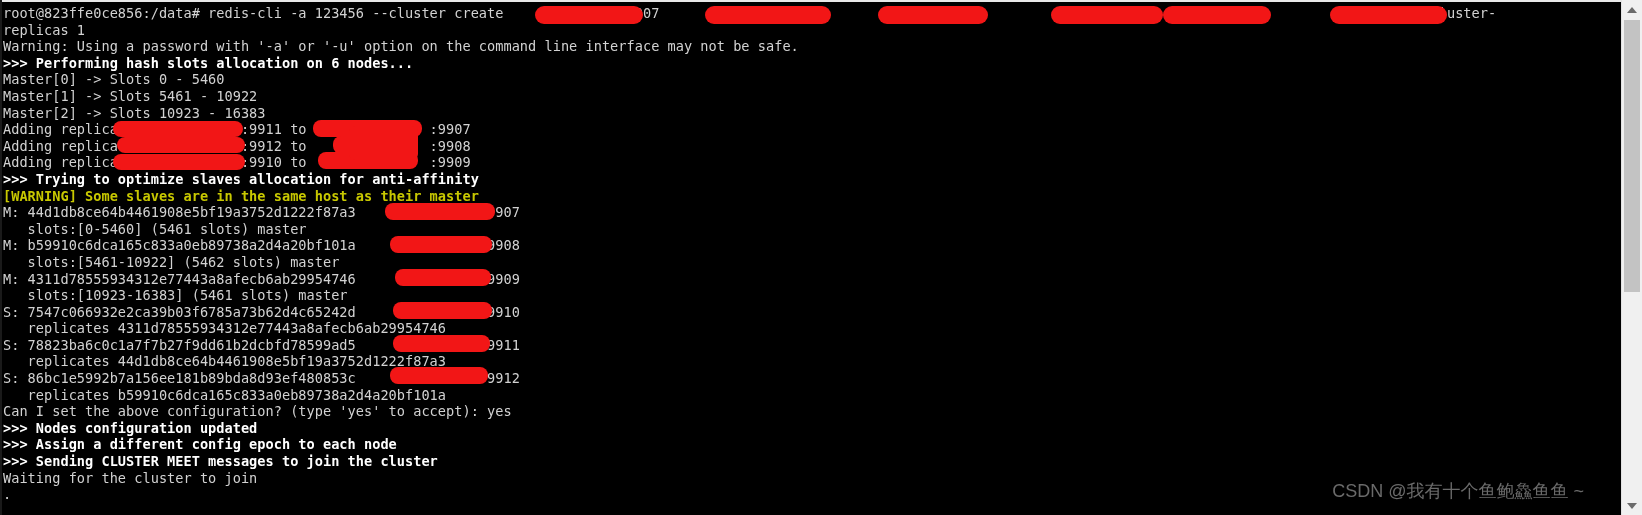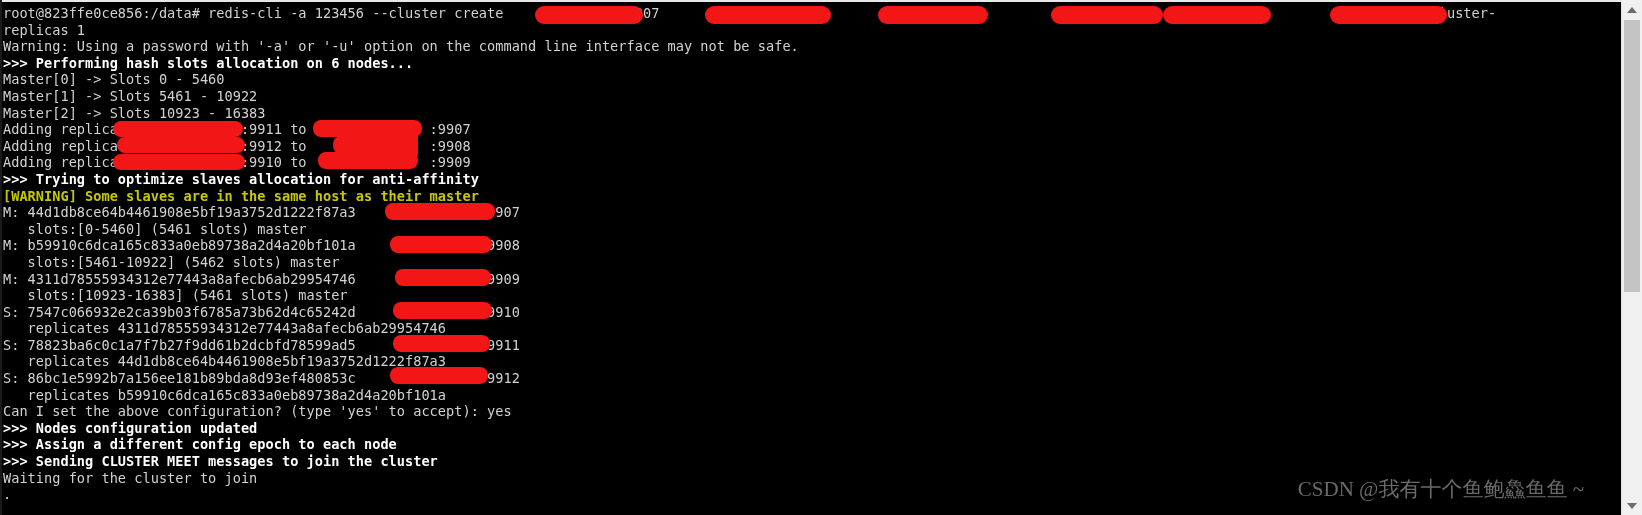--- a/index.html
+++ b/index.html
@@ -87,22 +87,22 @@
     border-radius: 10px;
   }
 
   
   #csdn-watermark {
     position: absolute;
     right: 38px;
     bottom: 12px;
     z-index: 30;
     color: #6a6a6a;
-    font-size: 21px;
-    font-family: Liberation Serif, serif;
+    font-size: 18px;
+    font-family: Liberation Sans, sans-serif;
     white-space: pre;
   }
 
   
   #vertical-scrollbar {
     position: absolute;
     right: 0; top: 0;
     width: 20px;
     height: 515px;
     background: #f0f0f0;

